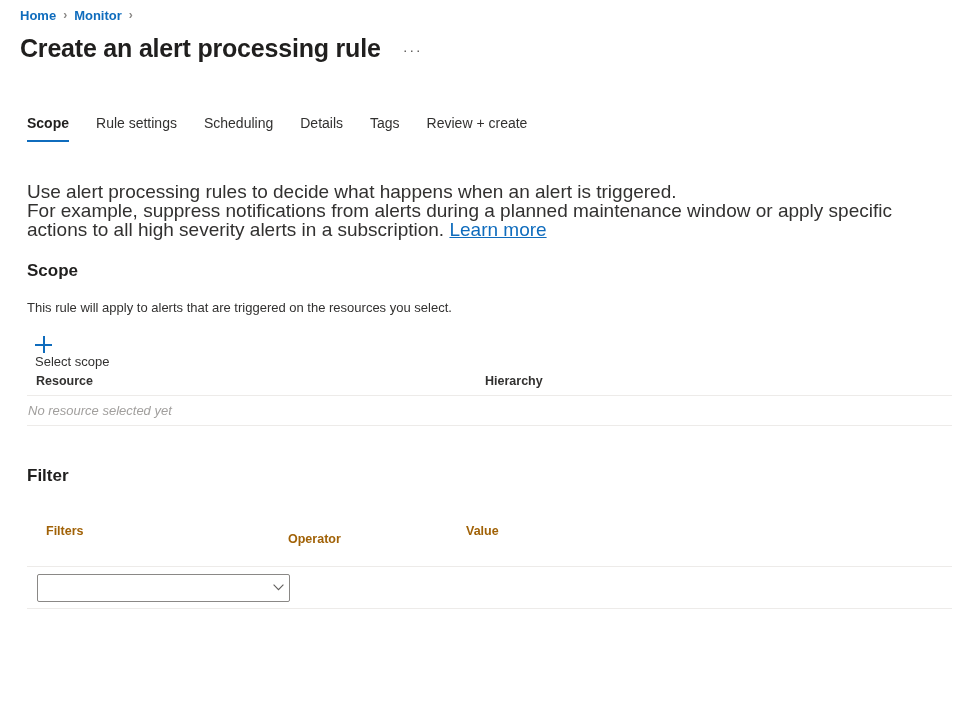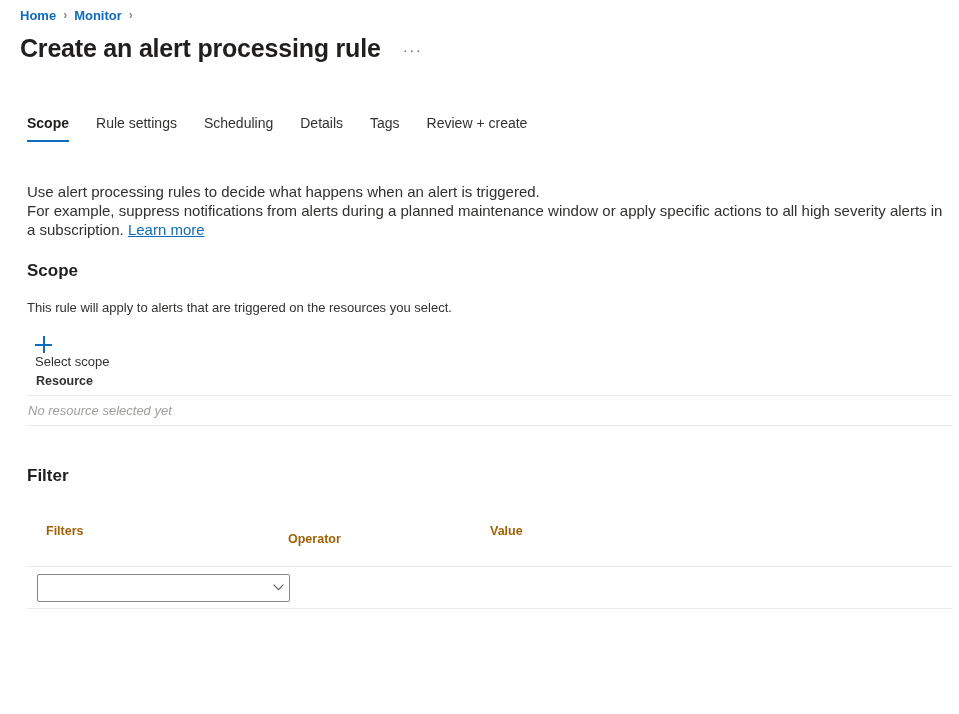--- a/index.html
+++ b/index.html
@@ -88,21 +88,21 @@
     left: 0; right: 0; bottom: 0;
     height: 2px;
     background: #0f6cbd;
   }
 
   
   .intro {
     position: absolute;
     left: 27px; top: 182px;
     width: 925px;
-    font-size: 15px;
+    font-size: 19px;
     line-height: 19px;
     color: #323130;
   }
   .link {
     color: #0f6cbd;
     text-decoration: underline;
     cursor: pointer;
   }
 
   
@@ -191,21 +191,21 @@
   .filter-head {
     display: flex;
     font-size: 12.5px;
     font-weight: 600;
     color: #a16207;
     padding-bottom: 20px;
     border-bottom: 1px solid #edebe9;
   }
   .filter-head .c-filters { width: 261px; padding-left: 19px; }
   .filter-head .c-operator { width: 178px; margin-top: 8px; }
-  .filter-head .c-value { flex: 1; margin-left: 24px; }
+  .filter-head .c-value { flex: 1; }
   .filter-row {
     display: flex;
     align-items: center;
     height: 42px;
     border-bottom: 1px solid #edebe9;
     padding-left: 10px;
   }
   .dropdown {
     position: relative;
     width: 253px; height: 28px;
@@ -270,20 +270,21 @@
   <div class="section-sub">This rule will apply to alerts that are triggered on the resources you select.</div>
 
   <div class="cmd-btn">
     <span class="plus-icon"></span>
     <span class="cmd-label">Select scope</span>
   </div>
 
   <div class="res-table">
     <div class="res-head">
       <div class="c-resource">Resource</div>
+      <div class="c-hierarchy">Hierarchy</div>
     </div>
     <div class="res-empty">
       <span>No resource selected yet</span>
     </div>
   </div>
 
   <div class="section-heading" id="filter-heading">Filter</div>
 
   <div class="filter-table">
     <div class="filter-head">

